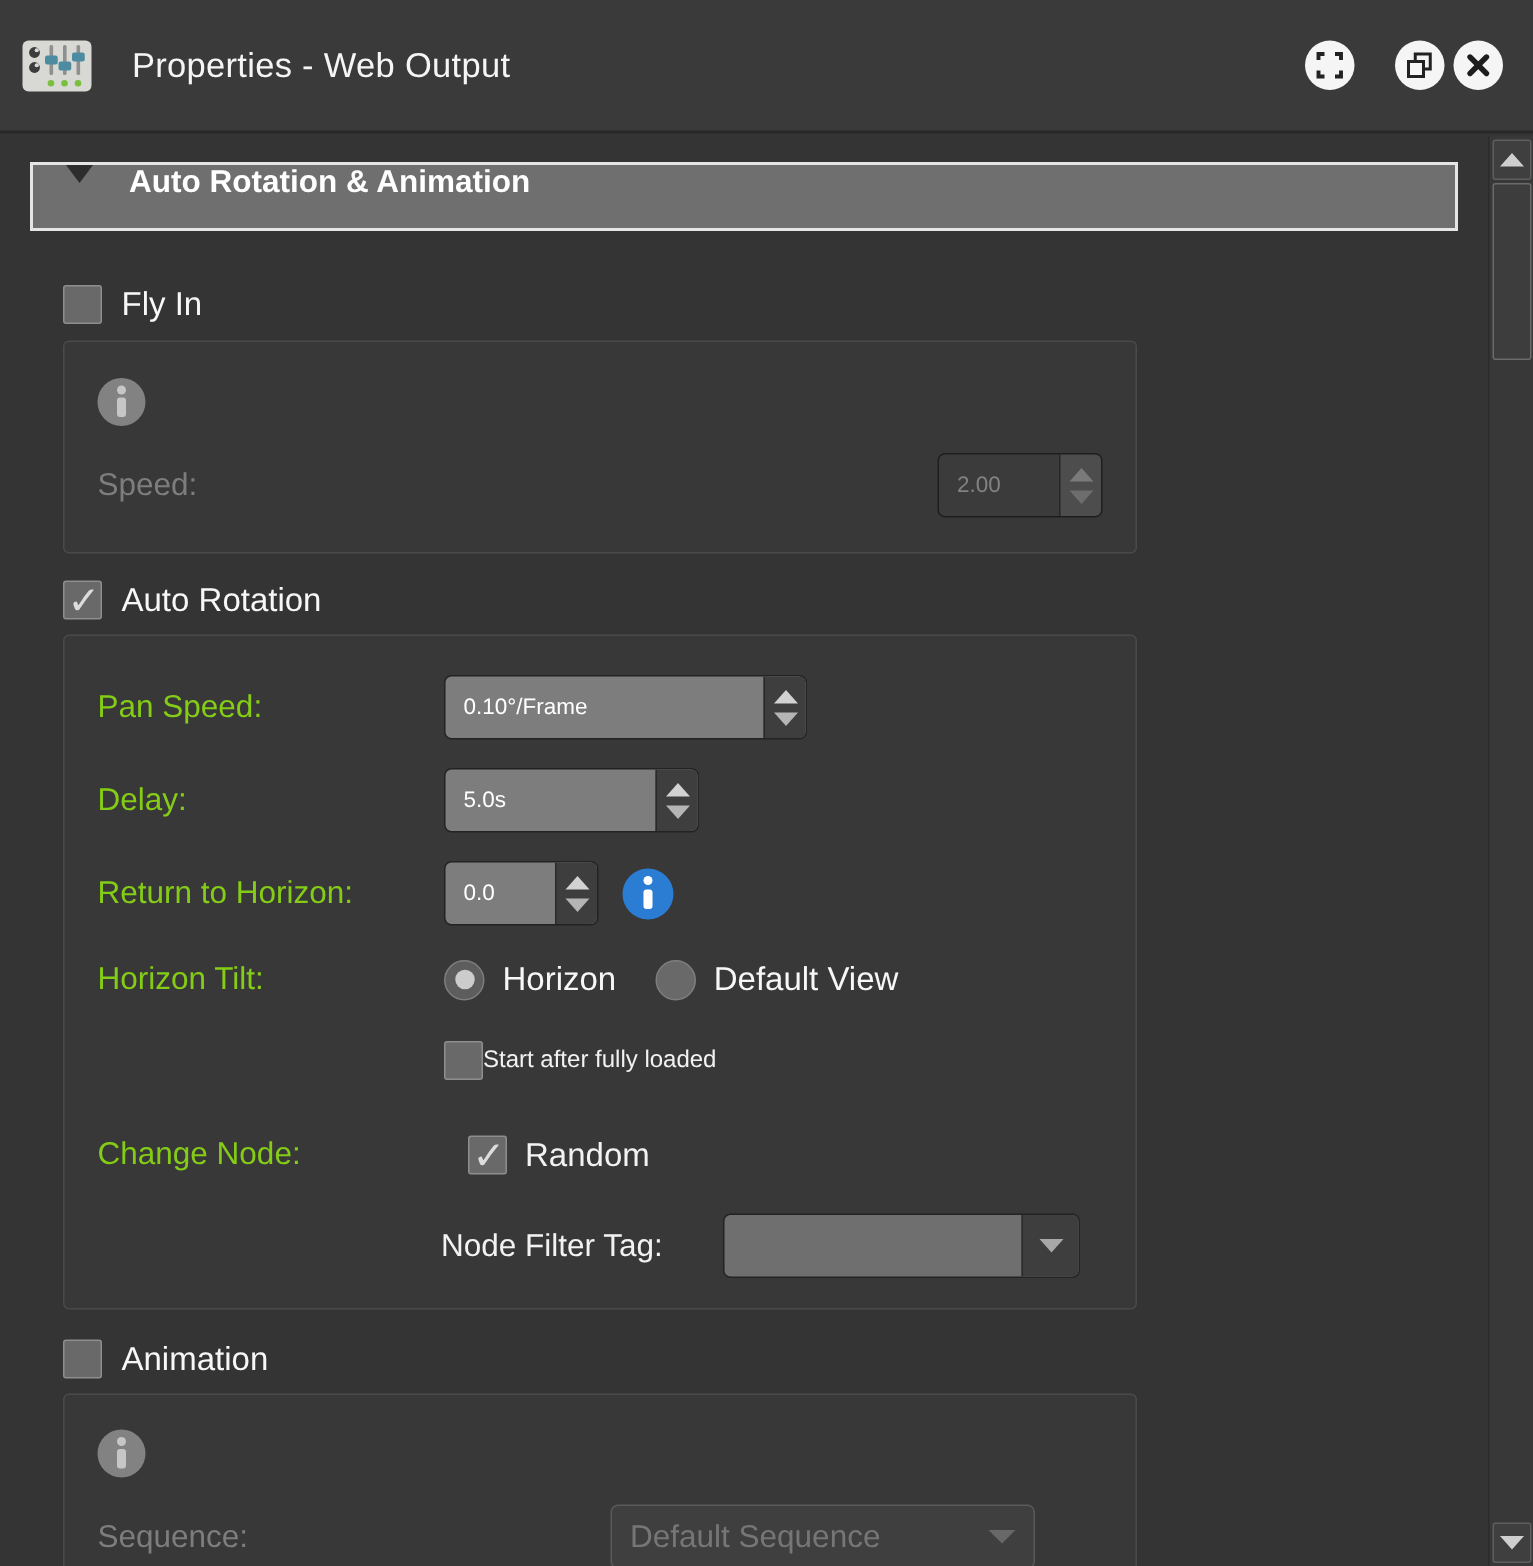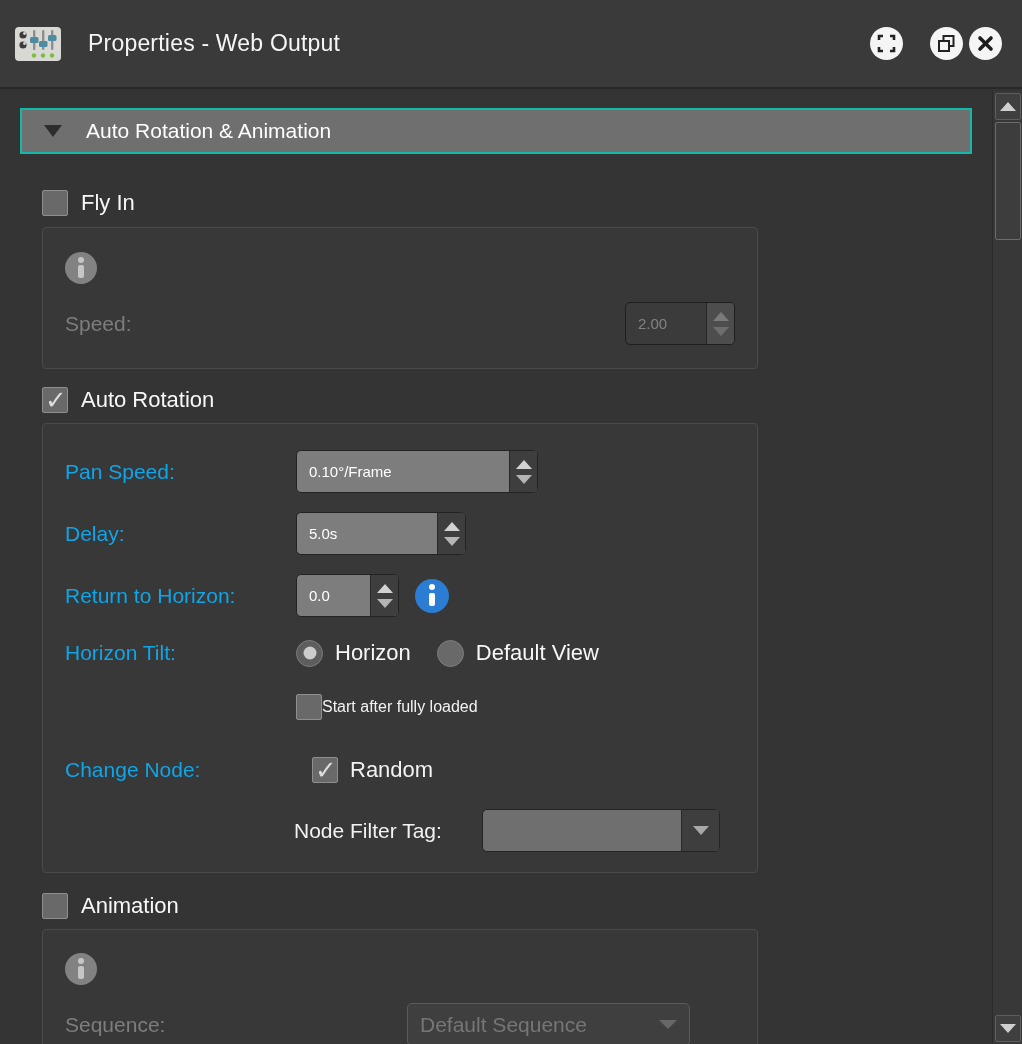--- a/index.html
+++ b/index.html
@@ -32,22 +32,22 @@
 
   
   .content {
     position:absolute; top:91px; left:0; right:30px; bottom:0;
     padding:17px 0 0 20px; overflow:hidden;
   }
 
   
   .section-header {
     width:952px; height:46px;
-    background:#6f6f6f; border:2px solid #14b8a6;
-    display:flex; align-items:center;
+    background:#6f6f6f; border:2px solid #e5e5e5;
+    display:flex; align-items:flex-start;font-weight:bold;
   }
   .sh-tri {
     margin-left:22px;
     width:0; height:0;
     border-left:9px solid transparent; border-right:9px solid transparent;
     border-top:12px solid #2d2d2d;
   }
   .sh-label { margin-left:24px; font-size:21px; color:#ffffff; }
 
   
@@ -91,21 +91,21 @@
   }
   .info-circle::after { 
     content:""; position:absolute; left:50%; transform:translateX(-50%);
     top:42%; width:6px; height:40%; border-radius:2px;
   }
   .info-gray::before, .info-gray::after { background:#c6c6c6; }
   .info-blue::before, .info-blue::after { background:#ffffff; }
 
   
   .form-row { display:flex; align-items:center; height:43px; }
-  .form-label { width:231px; font-size:21px; color:#0ea5e9; flex:0 0 auto; }
+  .form-label { width:231px; font-size:21px; color:#84cc16; flex:0 0 auto; }
   .dim { color:#7d7d7d !important; }
 
   
   .spin {
     display:inline-flex; align-items:stretch; height:43px;
     border:1px solid #232323; border-radius:5px; overflow:hidden;
     background:#7d7d7d; flex:0 0 auto; 
   }
   .spin-value {
     flex:1; display:flex; align-items:center;

